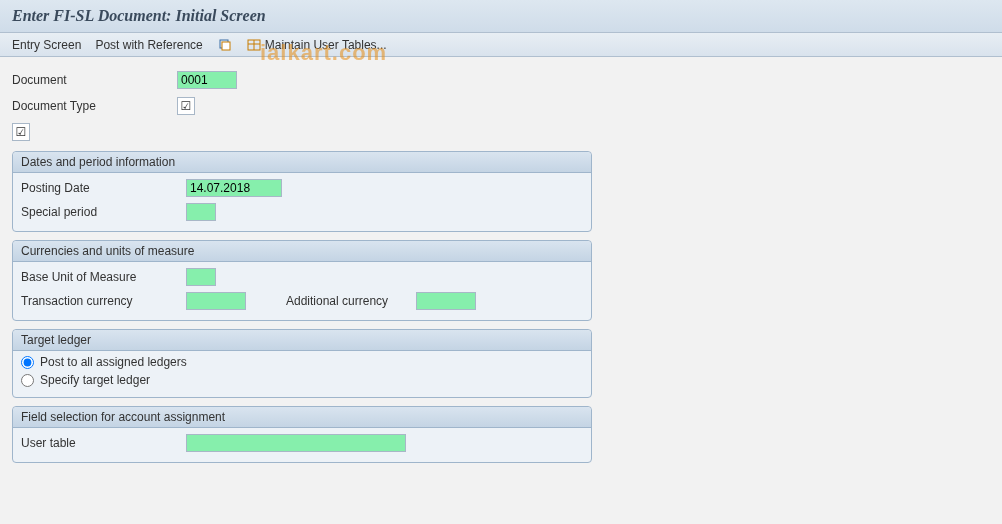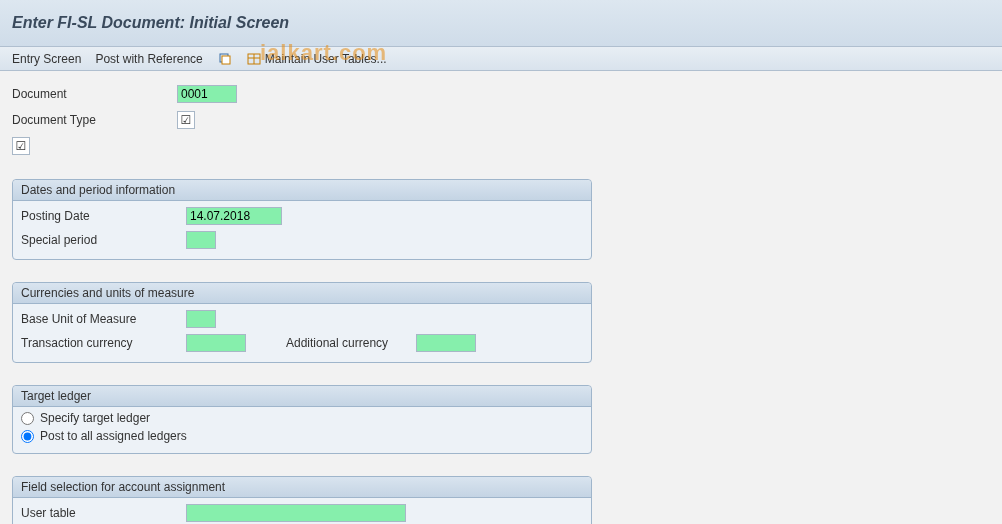--- a/index.html
+++ b/index.html
@@ -8,21 +8,22 @@
       font-size: 12px;
       background: #f2f2f2;
       color: #333;
       width: 1002px;
       height: 524px;
       overflow: hidden;
     }
     .title-bar {
       background: linear-gradient(to bottom, #dde7f0, #cfdce9);
       border-bottom: 1px solid #b0bfcf;
-      padding: 14px 12px;
+      padding: 7px 12px;
+      font-family: Liberation Serif, serif;
     }
     .title-bar h1 {
       font-size: 16px;
       font-style: italic;
       font-weight: bold;
       color: #3a4a5c;
     }
     .toolbar {
       background: linear-gradient(to bottom, #e8eef4, #d9e3ed);
       border-bottom: 1px solid #b0bfcf;
@@ -80,21 +81,21 @@
       height: 18px;
       border: 1px solid #a8b7c7;
       background: #fff;
       display: inline-flex;
       align-items: center;
       justify-content: center;
       font-size: 12px;
       color: #333;
     }
     .group {
-      margin-top: 22px;
+      margin-top: 8px;
       border: 1px solid #9fb5cb;
       border-radius: 4px;
       width: 580px;
       background: #edf2f7;
     }
     .group-header {
       background: linear-gradient(to bottom, #d9e4ef, #c4d4e4);
       border-bottom: 1px solid #9fb5cb;
       padding: 3px 8px;
       font-size: 12px;
@@ -207,27 +208,27 @@
           <input class="sap-input med" value="" style="">
         </div>
       </div>
     </div>
   </div>
 
   <div class="group">
     <div class="group-header">Target ledger</div>
     <div class="group-body">
       <div class="radio-row">
+        <input type="radio" name="ledger" checked="" style="">
+        <span>Post to all assigned ledgers</span>
+      </div>
+      <div class="radio-row">
         <input type="radio" name="ledger" style="">
         <span>Specify target ledger</span>
       </div>
-      <div class="radio-row">
-        <input type="radio" name="ledger" checked="" style="">
-        <span>Post to all assigned ledgers</span>
-      </div>
     </div>
   </div>
 
   <div class="group">
     <div class="group-header">Field selection for account assignment</div>
     <div class="group-body">
       <div class="field-row">
         <span class="field-label">User table</span>
         <input class="sap-input wide" value="" style="">
       </div>

